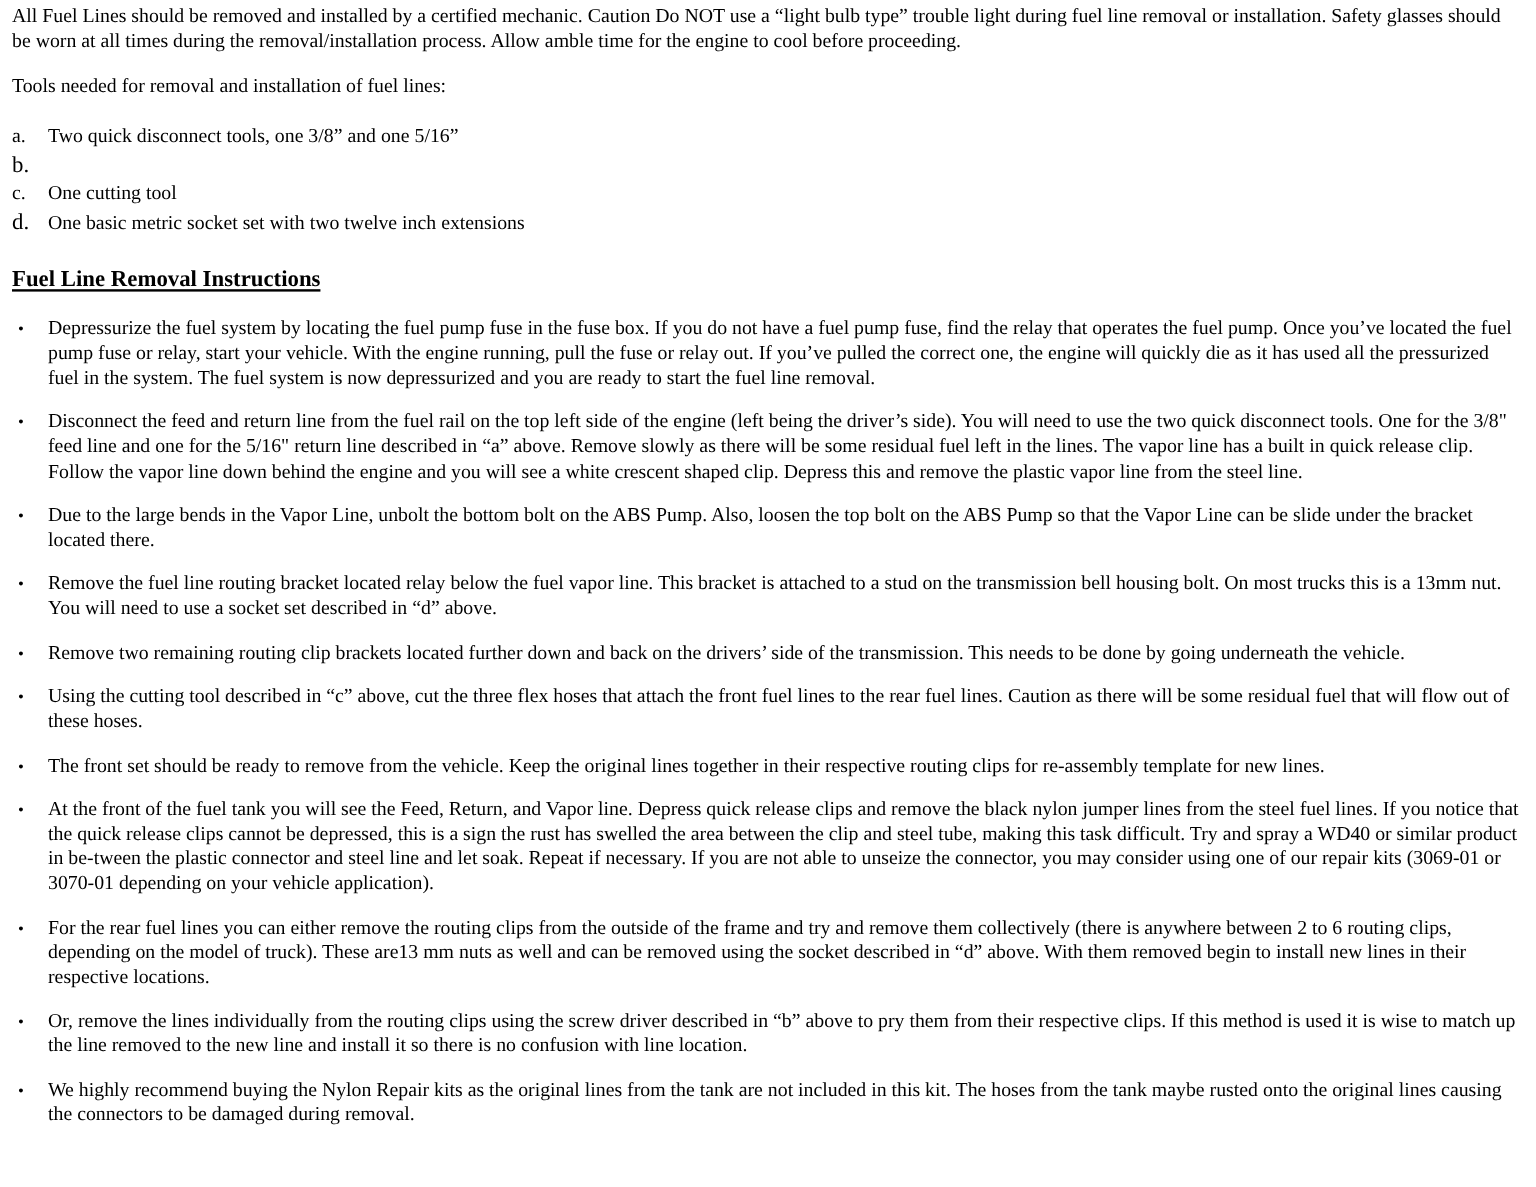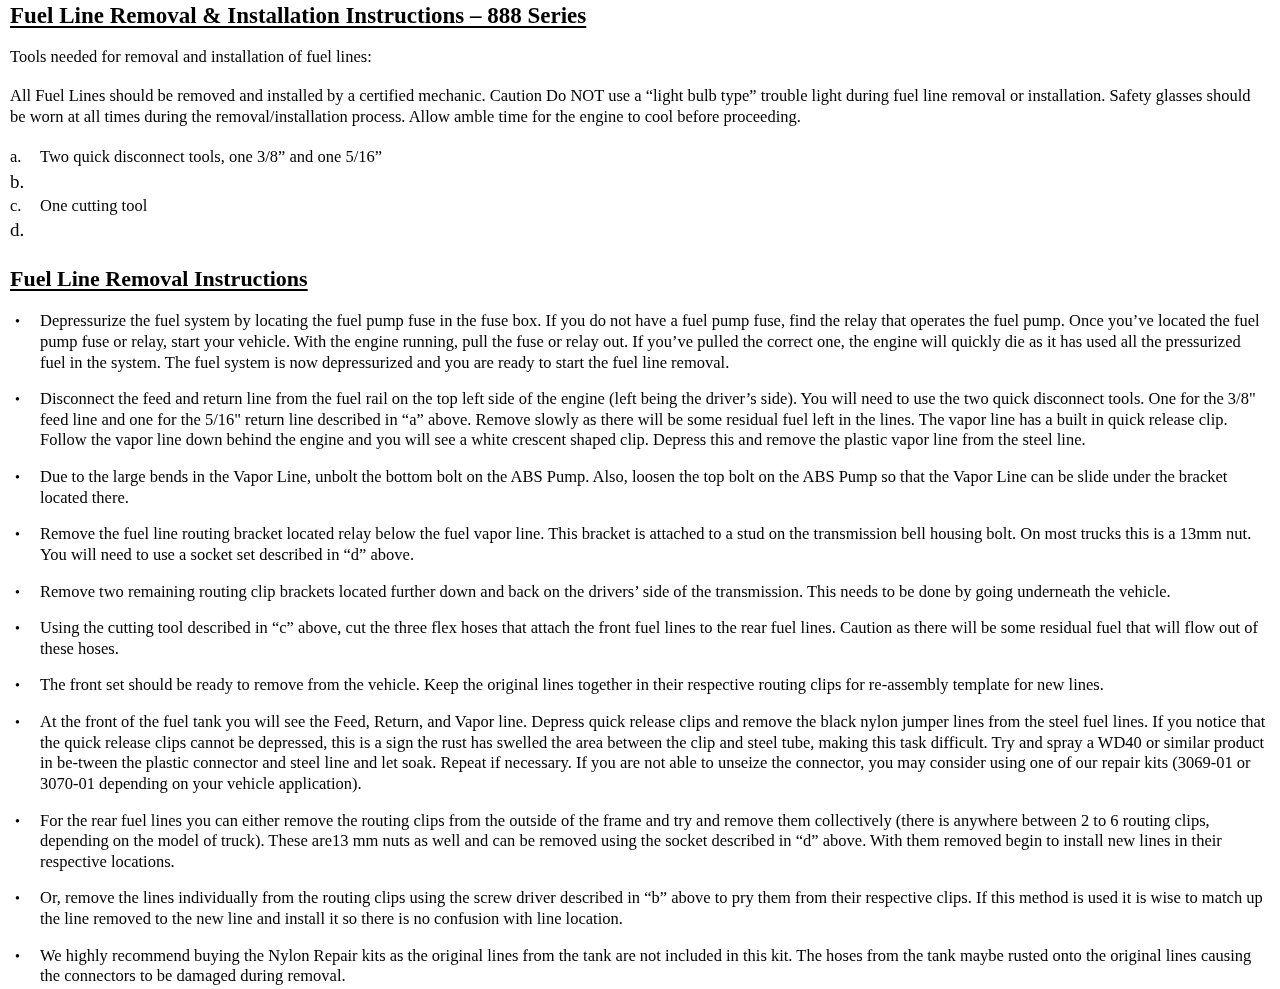--- a/index.html
+++ b/index.html
@@ -19,21 +19,21 @@
   .doc {
     padding: 3px 12px 0 10px;
   }
   h1.title {
     font-size: 23px;
     font-weight: bold;
     margin: 0 0 18px 0;
     line-height: 1.15;
   }
   h2.section {
-    font-size: 22px;
+    font-size: 19px;
     font-weight: bold;
     margin: 24px 0 18px 0;
     line-height: 1.15;
   }
   .u {
     text-decoration: underline;
     text-decoration-thickness: 2px;
     text-underline-offset: 3px;
   }
   p.body-par {
@@ -74,40 +74,40 @@
   }
   .bullet-text {
     flex: 1;
   }
 </style>
 </head>
 <body>
 
 <div class="doc">
 
-  <h1 class="title"><span class="u">Fuel Line Removal &amp; Installation Instructions – 888 Series</span></h1>
+
+  <p class="body-par">All Fuel Lines should be removed and installed by a certified mechanic. Caution Do NOT use a “light bulb type” trouble light during fuel line removal or installation. Safety glasses should be worn at all times during the removal/installation process. Allow amble time for the engine to cool before proceeding.</p>
 
   <p class="body-par">Tools needed for removal and installation of fuel lines:</p>
-
-  <p class="body-par">All Fuel Lines should be removed and installed by a certified mechanic. Caution Do NOT use a “light bulb type” trouble light during fuel line removal or installation. Safety glasses should be worn at all times during the removal/installation process. Allow amble time for the engine to cool before proceeding.</p>
 
   <div class="tool-list">
     <div class="tool-item">
       <span class="tool-marker">a.</span>
       <span class="tool-text">Two quick disconnect tools, one 3/8” and one 5/16”</span>
     </div>
     <div class="tool-item">
       <span class="tool-marker lg">b.</span>
     </div>
     <div class="tool-item">
       <span class="tool-marker">c.</span>
       <span class="tool-text">One cutting tool</span>
     </div>
     <div class="tool-item">
       <span class="tool-marker lg">d.</span>
+      <span class="tool-text">One basic metric socket set with two twelve inch extensions</span>
     </div>
   </div>
 
   <h2 class="section"><span class="u">Fuel Line Removal Instructions</span></h2>
 
   <div class="bullets">
     <div class="bullet-item">
       <span class="bullet-glyph">•</span>
       <div class="bullet-text">Depressurize the fuel system by locating the fuel pump fuse in the fuse box. If you do not have a fuel pump fuse, find the relay that operates the fuel pump. Once you’ve located the fuel pump fuse or relay, start your vehicle. With the engine running, pull the fuse or relay out. If you’ve pulled the correct one, the engine will quickly die as it has used all the pressurized fuel in the system. The fuel system is now depressurized and you are ready to start the fuel line removal.</div>
     </div>

